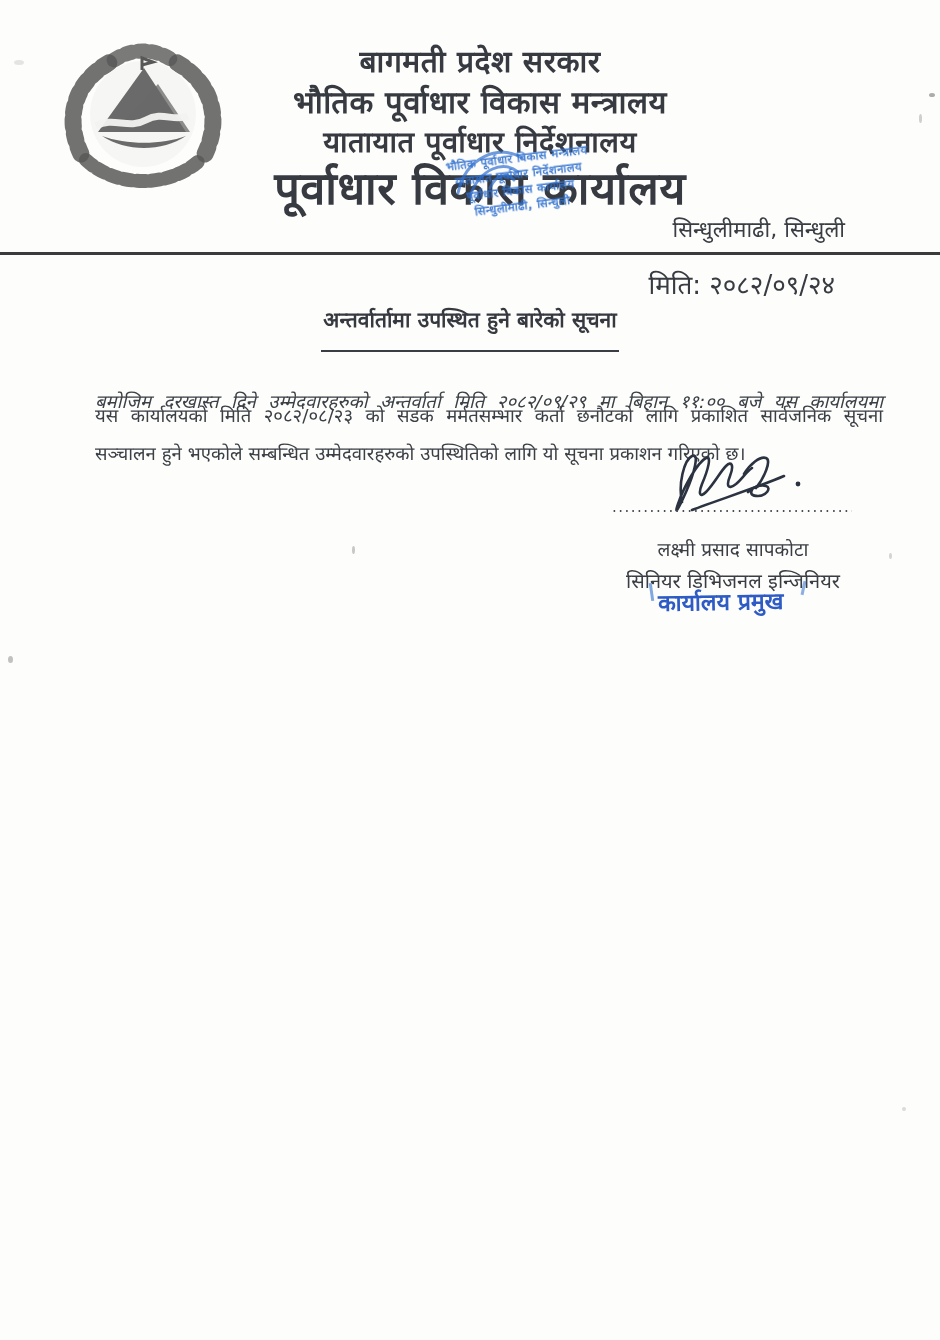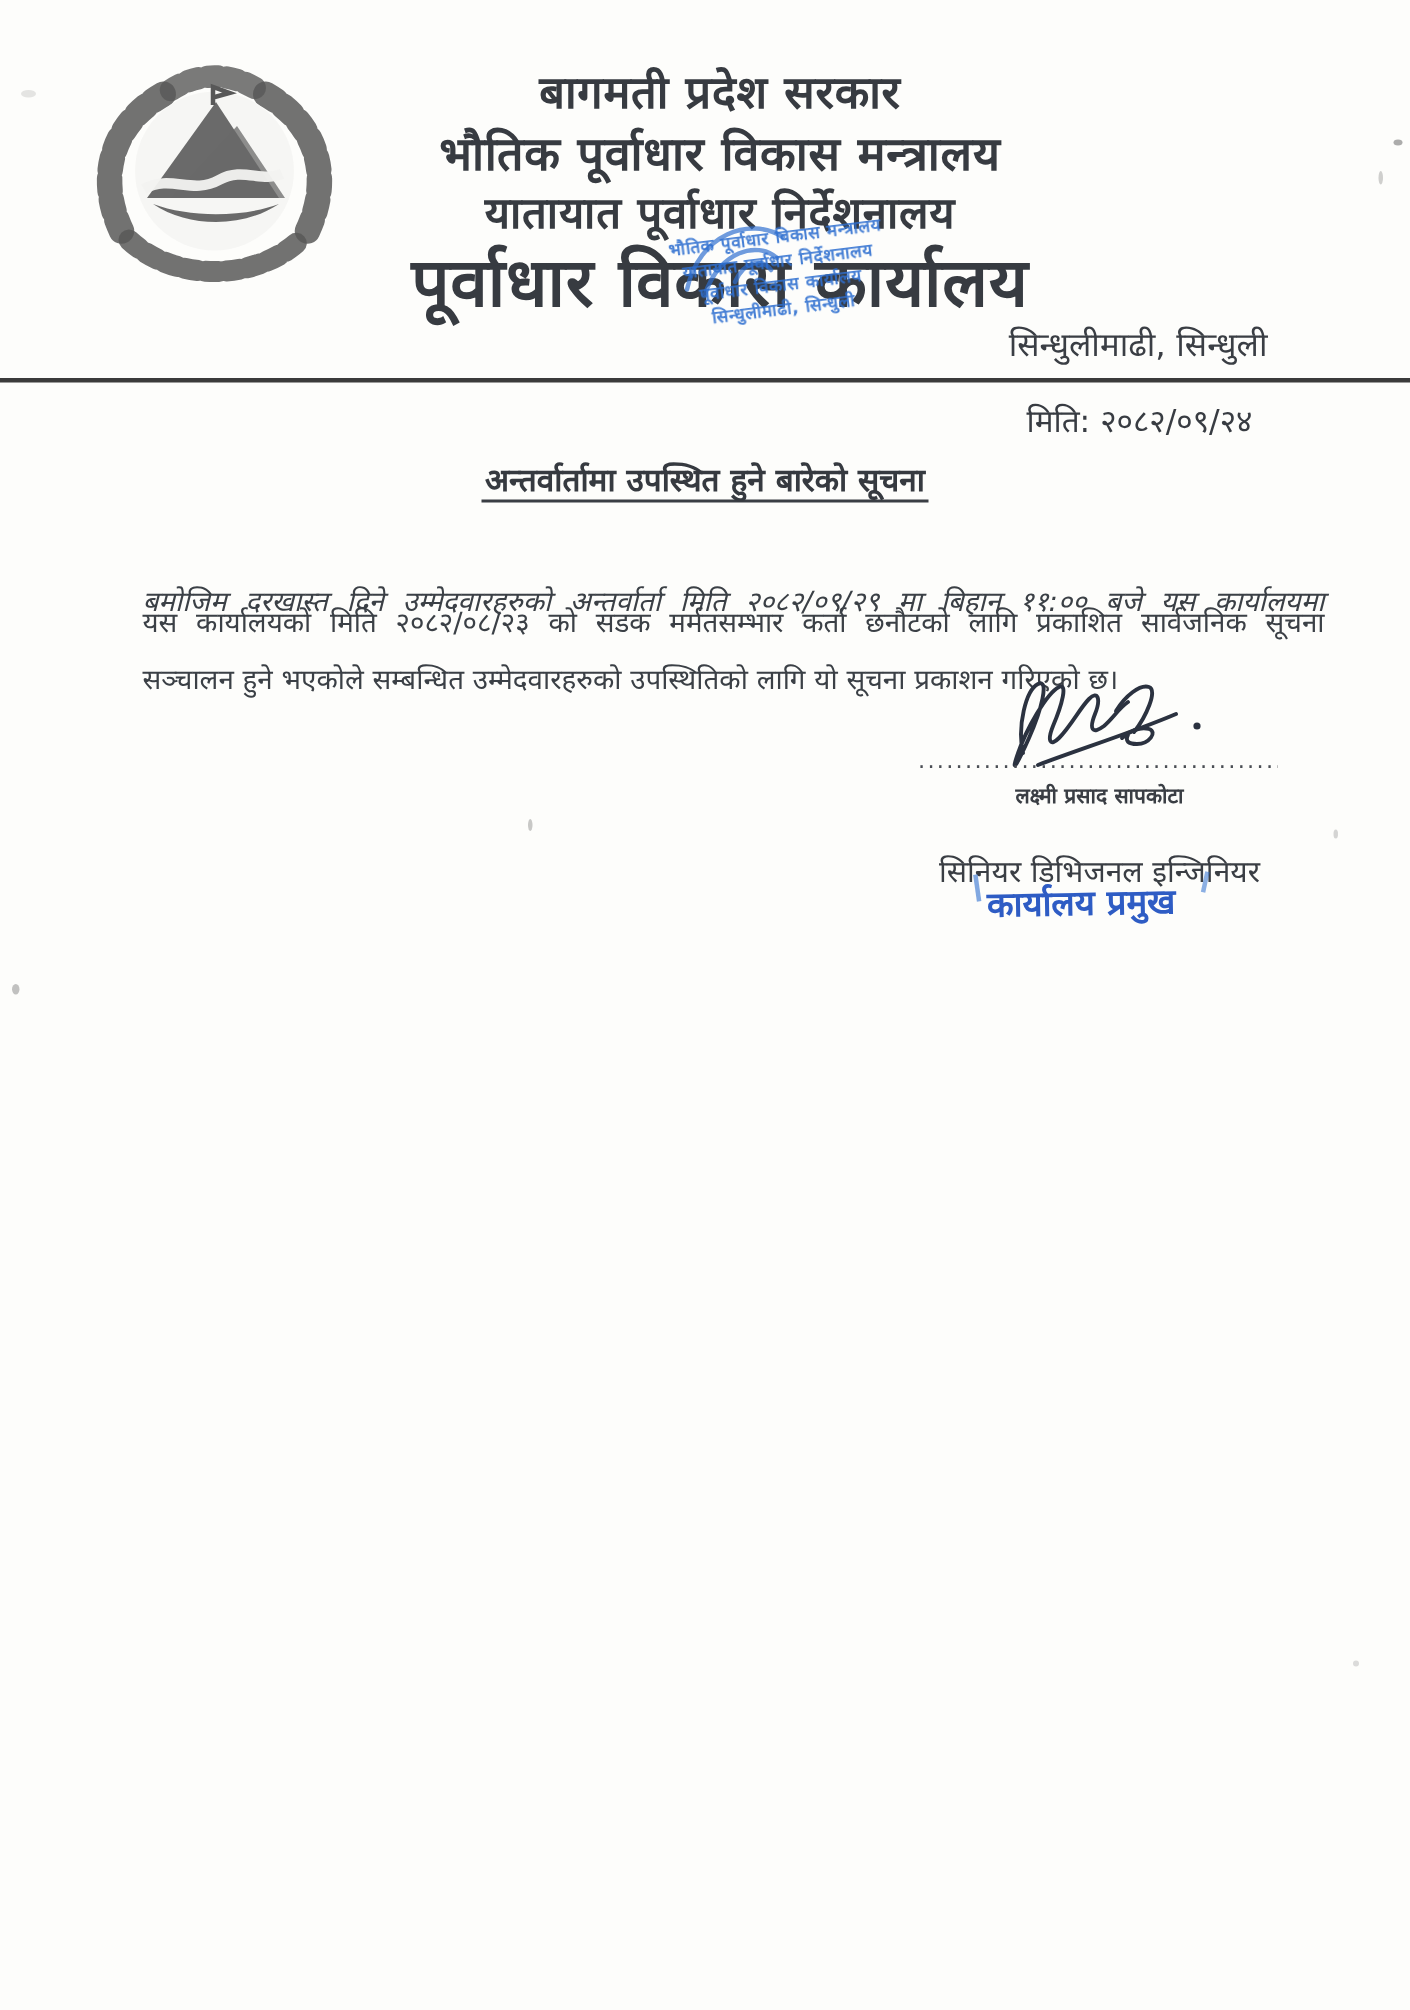--- a/index.html
+++ b/index.html
@@ -19,34 +19,34 @@
   .location{top:213px;right:95px;font-size:22px;color:#3a3e44;}
   
   .emblem{left:56px;top:32px;width:174px;height:170px;opacity:.92;}
   
   .stamp{left:412px;top:150px;width:215px;transform:rotate(-7deg);color:#2e6fd0;opacity:.88;}
   .stamp .sline{text-align:center;font-size:11.5px;font-weight:600;line-height:16px;letter-spacing:.4px;
     filter:blur(.2px);}
   .stamp-emblem{left:438px;top:138px;width:120px;height:62px;opacity:.85;}
   
   .rule{left:0;top:252px;width:940px;height:3px;background:#3b3b3b;}
-  .date{top:266px;right:105px;font-size:21px;color:#383c42;}
+  .date{top:266px;right:105px;font-size:26px;color:#383c42;}
   
   .subject-wrap{left:0;right:0;top:305px;display:flex;justify-content:center;}
-  .subject{font-size:21px;font-weight:700;color:#363a40;border-bottom:2px solid #3a3e44;padding:0 2px 0;}
+  .subject{font-size:21px;font-weight:700;color:#363a40;border-bottom:2px solid #3a3e44;padding:0 2px 17px;}
   
   .bodyline{left:95px;width:788px;font-size:18.5px;color:#3b4046;line-height:27px;
     text-align:justify;text-align-last:justify;}
   .b1{top:356px;margin-top:46px;} .b2{top:388px;font-style:italic;} .b3{top:440px;text-align-last:left;}
   
   .sig-svg{left:648px;top:444px;width:170px;height:72px;}
   .dotted{left:612px;top:498px;width:240px;font-size:15px;letter-spacing:1.5px;color:#4a4e54;
     white-space:nowrap;overflow:hidden;}
   .signer{left:608px;width:250px;text-align:center;color:#3a3e44;}
-  .sname{top:520px;font-size:14px;font-weight:700;}
+  .sname{top:536px;font-size:19px;font-weight:400;}
   .stitle{top:567px;font-size:20px;}
   .desig{left:658px;top:585px;font-size:23px;font-weight:700;color:#1d4fc0;transform:rotate(-1deg);
     opacity:.92;}
   .desig-tickL{left:650px;top:583px;width:3px;height:18px;background:#2e6fd0;opacity:.6;transform:rotate(-8deg);}
   .desig-tickR{left:802px;top:581px;width:3px;height:14px;background:#2e6fd0;opacity:.55;transform:rotate(12deg);}
   
   .speck{background:#777;border-radius:50%;opacity:.45;}
   .sp1{left:8px;top:656px;width:5px;height:7px;}
   .sp2{left:929px;top:93px;width:6px;height:4px;opacity:.6;}
   .sp3{left:919px;top:114px;width:3px;height:9px;opacity:.35;}

